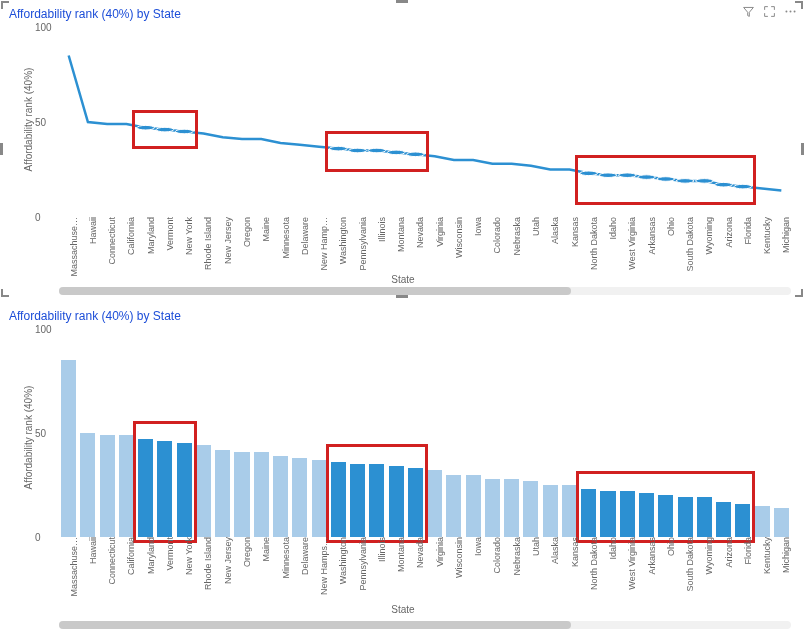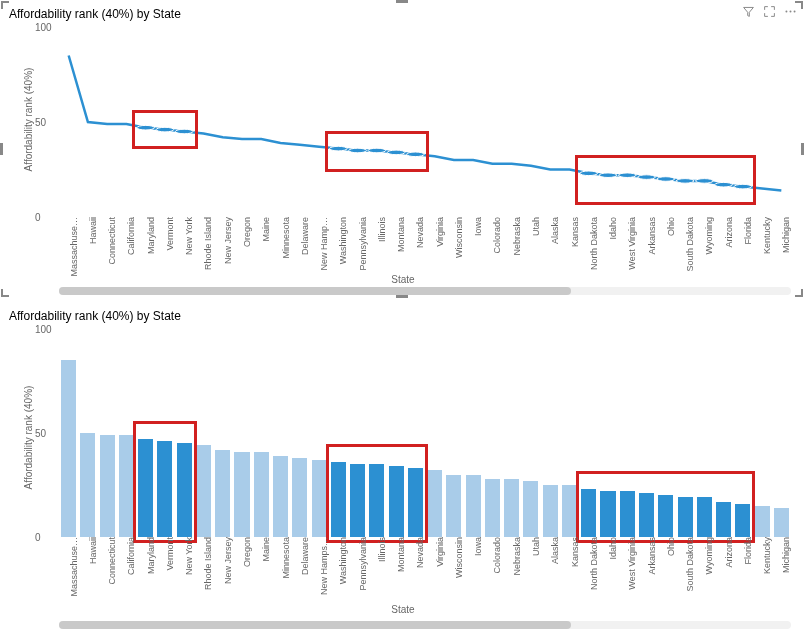--- a/index.html
+++ b/index.html
@@ -20,21 +20,21 @@
   }
   .panel.first {
     height: 298px;
   }
   .panel.second {
     height: 330px;
     margin-top: 4px;
   }
   .panel-title {
     font-size: 12px;
-    color: #000000;
+    color: #1d4ed8;
     padding: 6px 8px 2px 8px;
     font-weight: 400;
   }
   .panel-icons {
     position: absolute;
     top: 4px;
     right: 6px;
     display: flex;
     gap: 8px;
     align-items: center;

